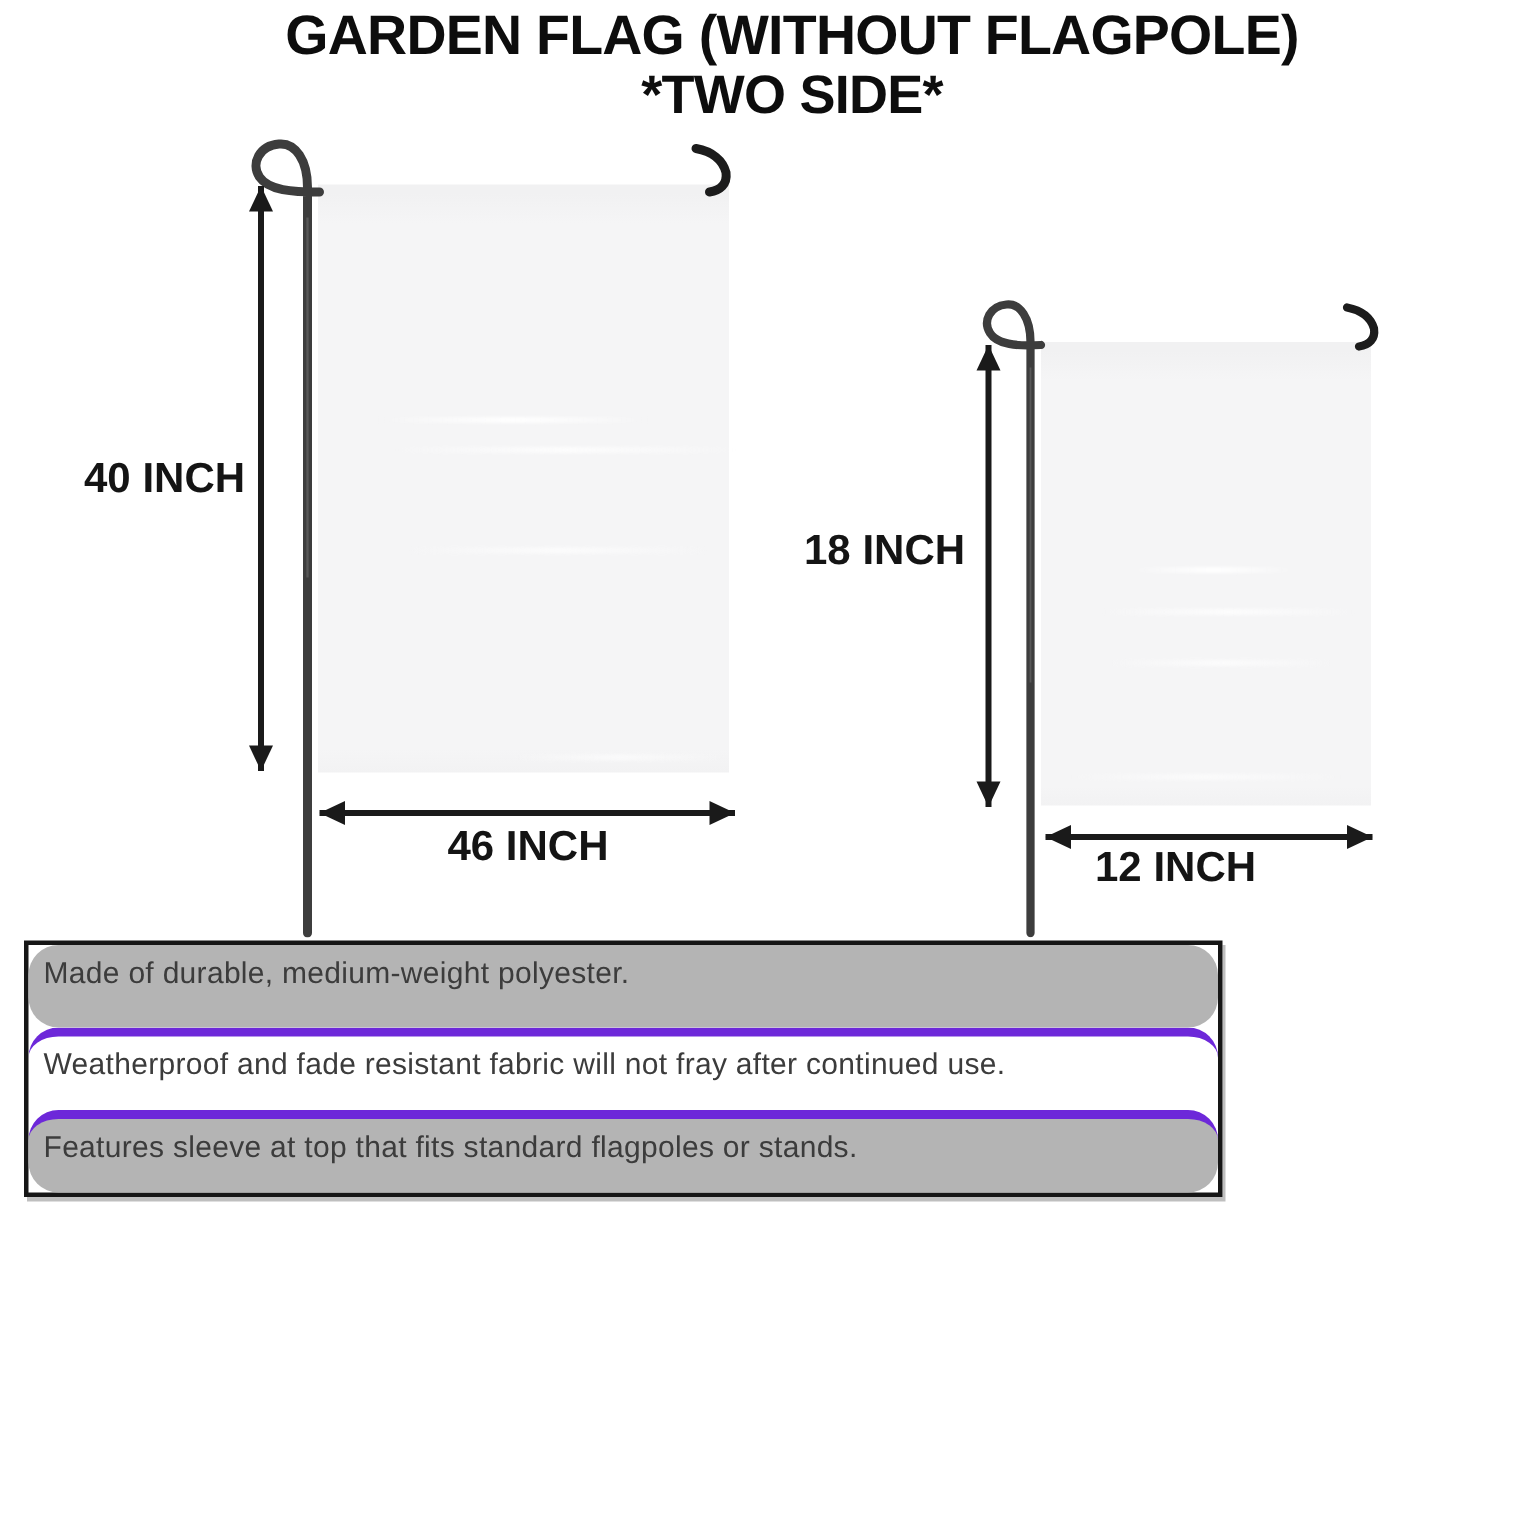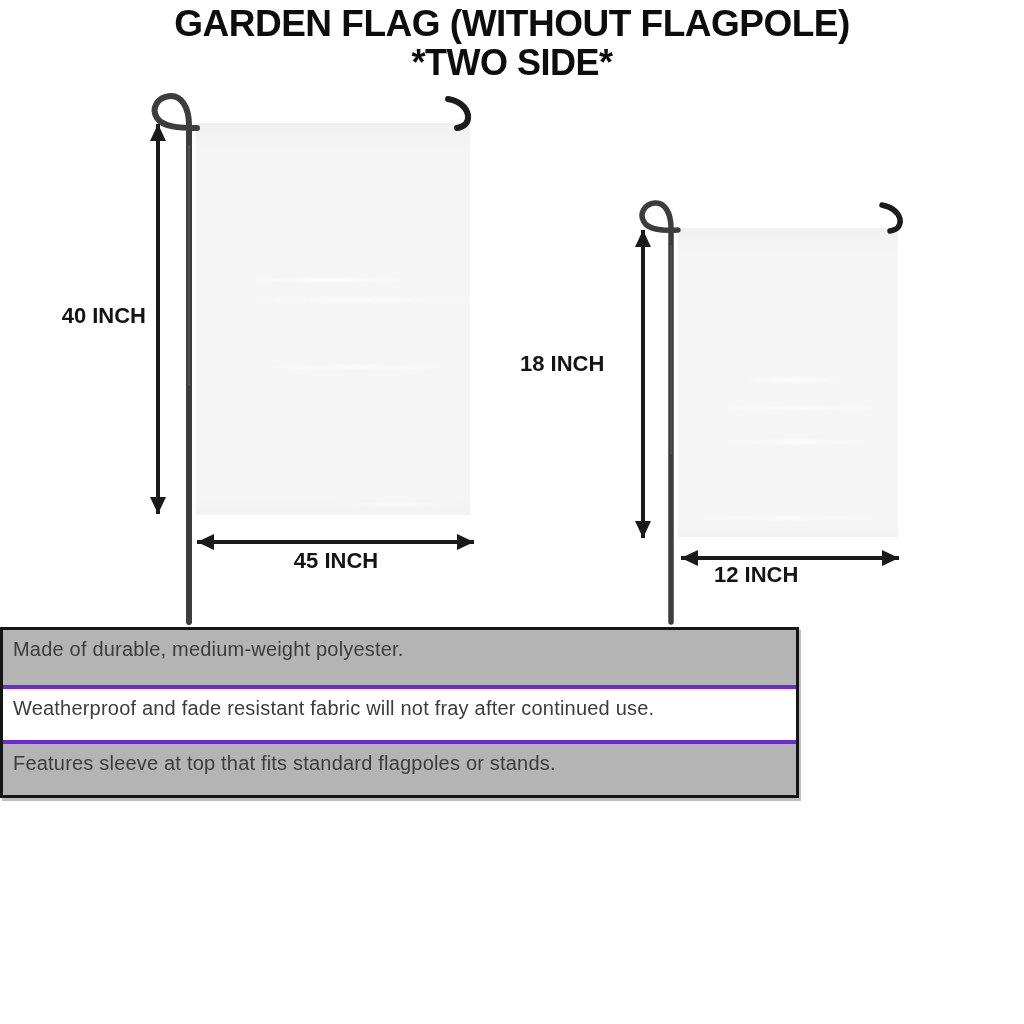--- a/index.html
+++ b/index.html
@@ -1,21 +1,21 @@
 <!DOCTYPE html>
 <html><head>
 <meta charset="utf-8">
 <style>
   html,body{margin:0;padding:0;}
   body{
     width:1024px;height:1024px;position:relative;overflow:hidden;
     background:#ffffff;
     font-family:"Liberation Sans", sans-serif;
   }
-  .stage{position:absolute;inset:0;}
+  .stage{position:absolute;inset:0;margin-left:16px;}
 
   
   .title{
     position:absolute;left:0;top:4px;width:1024px;text-align:center;
     color:#0d0d0d;font-weight:800;font-size:37px;line-height:39px;
     letter-spacing:-0.5px;
   }
   .title .line2{font-size:36px;}
 
   
@@ -36,38 +36,38 @@
     border-left:8px solid transparent;border-right:8px solid transparent;border-bottom:17px solid #1a1a1a;}
   .dim-v::after{content:"";position:absolute;bottom:0;left:-6px;width:0;height:0;
     border-left:8px solid transparent;border-right:8px solid transparent;border-top:17px solid #1a1a1a;}
   .dim-h{position:absolute;height:4px;background:#1a1a1a;}
   .dim-h::before{content:"";position:absolute;left:0;top:-6px;width:0;height:0;
     border-top:8px solid transparent;border-bottom:8px solid transparent;border-right:17px solid #1a1a1a;}
   .dim-h::after{content:"";position:absolute;right:0;top:-6px;width:0;height:0;
     border-top:8px solid transparent;border-bottom:8px solid transparent;border-left:17px solid #1a1a1a;}
 
   .dim-label{
-    position:absolute;color:#141414;font-weight:700;font-size:22px;letter-spacing:0;
+    position:absolute;color:#141414;font-weight:700;font-size:28px;letter-spacing:0;
     white-space:nowrap;
   }
 
   
   .spec-panel{
     position:absolute;left:0;top:627px;width:793px;
     border:3px solid #161616;background:#ffffff;
     box-shadow:2px 3px 0 rgba(0,0,0,0.25);
   }
   .spec-row{
     height:55px;box-sizing:border-box;
     padding:6px 8px 0 10px;
     font-size:20px;line-height:26px;color:#3c3c3c;
-    font-weight:400;letter-spacing:0.2px;
+    font-weight:400;letter-spacing:0.2px;border-radius:20px;
   }
   .spec-row.shaded{background:#b4b4b4;}
-  .spec-row + .spec-row{border-top:4px solid #6d28d9;}
+  .spec-row + .spec-row{border-top:6px solid #6d28d9;}
 </style>
 </head>
 <body>
 
 <div class="stage">
 
   <div class="title">
     <div class="line1">GARDEN FLAG (WITHOUT FLAGPOLE)</div>
     <div class="line2">*TWO SIDE*</div>
   </div>
@@ -87,21 +87,21 @@
     </svg>
 
     <svg class="hook-svg" style="left:442px;top:92px;" width="36" height="42" viewBox="0 0 36 42">
       <path d="M6,7 C17,9 24,15 26,23 C27,31 22,35 15,36" fill="none" stroke="#1c1c1c" stroke-width="6" stroke-linecap="round"></path>
     </svg>
 
     <div class="dim-v" style="left:156px;top:124px;height:390px;"></div>
     <div class="dim-label" style="left:40px;top:303px;width:106px;text-align:right;">40 INCH</div>
 
     <div class="dim-h" style="left:197px;top:540px;width:277px;"></div>
-    <div class="dim-label" style="left:261px;top:548px;width:150px;text-align:center;">45 INCH</div>
+    <div class="dim-label" style="left:261px;top:548px;width:150px;text-align:center;">46 INCH</div>
   </div>
 
   <div>
 
     <div class="flag" style="left:678px;top:228px;width:220px;height:309px;">
       <div class="fold" style="left:60px;top:150px;width:110px;"></div>
       <div class="fold" style="left:40px;top:178px;width:170px;opacity:.8;"></div>
       <div class="fold" style="left:45px;top:212px;width:150px;opacity:.7;"></div>
       <div class="fold" style="left:20px;top:288px;width:180px;opacity:.6;"></div>
     </div>

